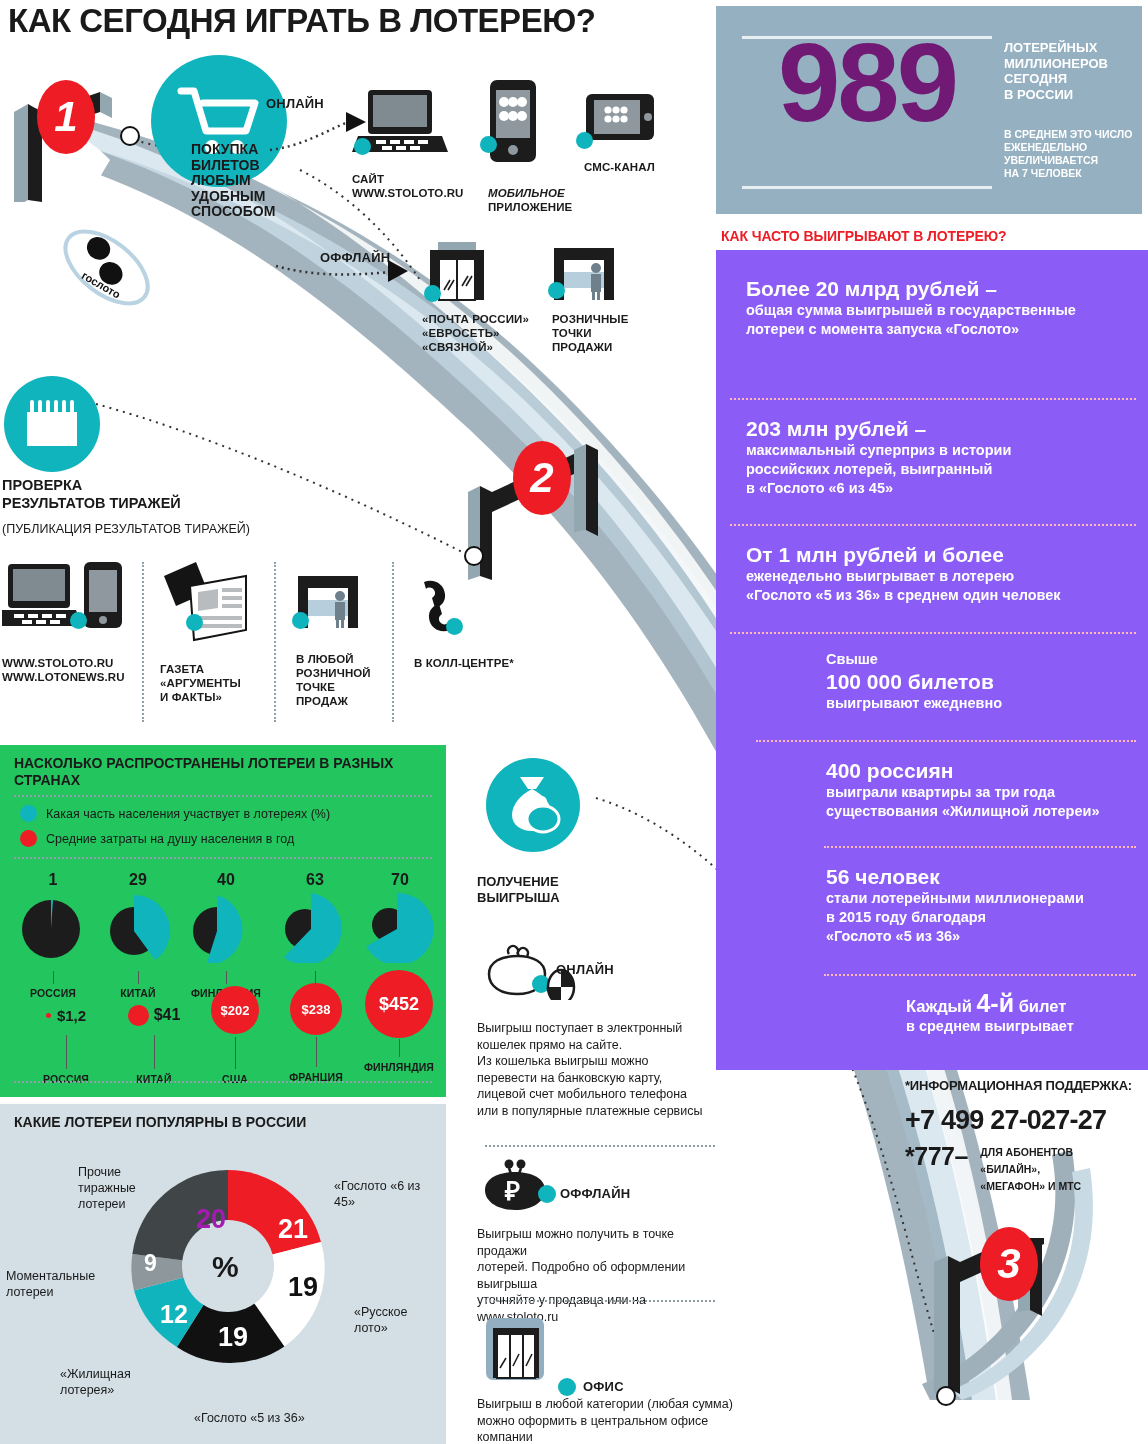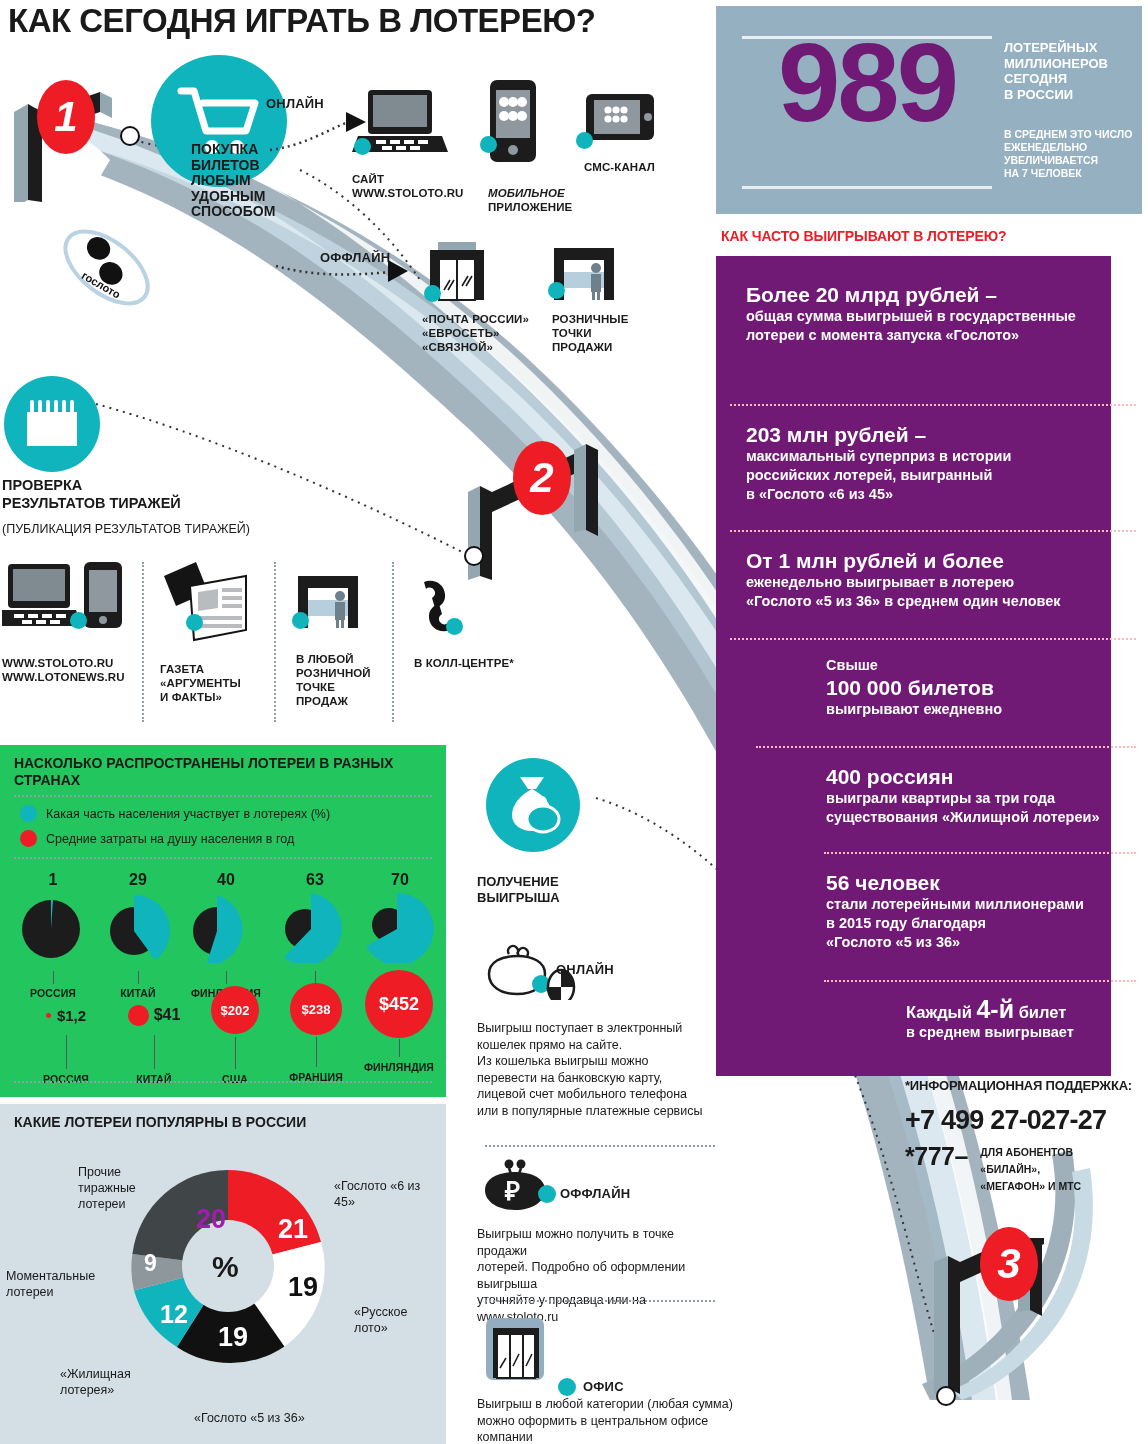--- a/index.html
+++ b/index.html
@@ -58,22 +58,22 @@
     color:#fff;font-size:13px;font-weight:bold;line-height:15.5px;text-transform:uppercase;}
   #blue-sub{position:absolute;left:288px;top:122px;width:142px;
     color:#fff;font-size:10.5px;font-weight:bold;line-height:13px;text-transform:uppercase;}
 
   
   #red-heading{
     left:721px;top:228px;width:420px;
     font-size:14px;font-weight:bold;color:#ee1c25;text-transform:uppercase;letter-spacing:-.1px;
   }
   #red-box{
-    left:716px;top:256px;width:395px;height:820px;
-    background:#701a75;
+    left:716px;top:250px;width:432px;height:820px;
+    background:#8b5cf6;
   }
   #red-box .fact{position:absolute;color:#fff;}
   .fact-big{font-size:21px;font-weight:bold;line-height:25px;}
   .fact-sm{font-size:14.5px;font-weight:bold;line-height:19px;}
   .dashrule{position:absolute;border-top:2px dotted #ffb8bb;}
 
   
   #support{left:905px;top:1078px;width:243px;}
   #support-label{font-size:13px;font-weight:bold;text-transform:uppercase;letter-spacing:-.2px;white-space:nowrap;}
   #support-phone{font-size:27px;font-weight:bold;letter-spacing:-.8px;margin-top:12px;white-space:nowrap;}

